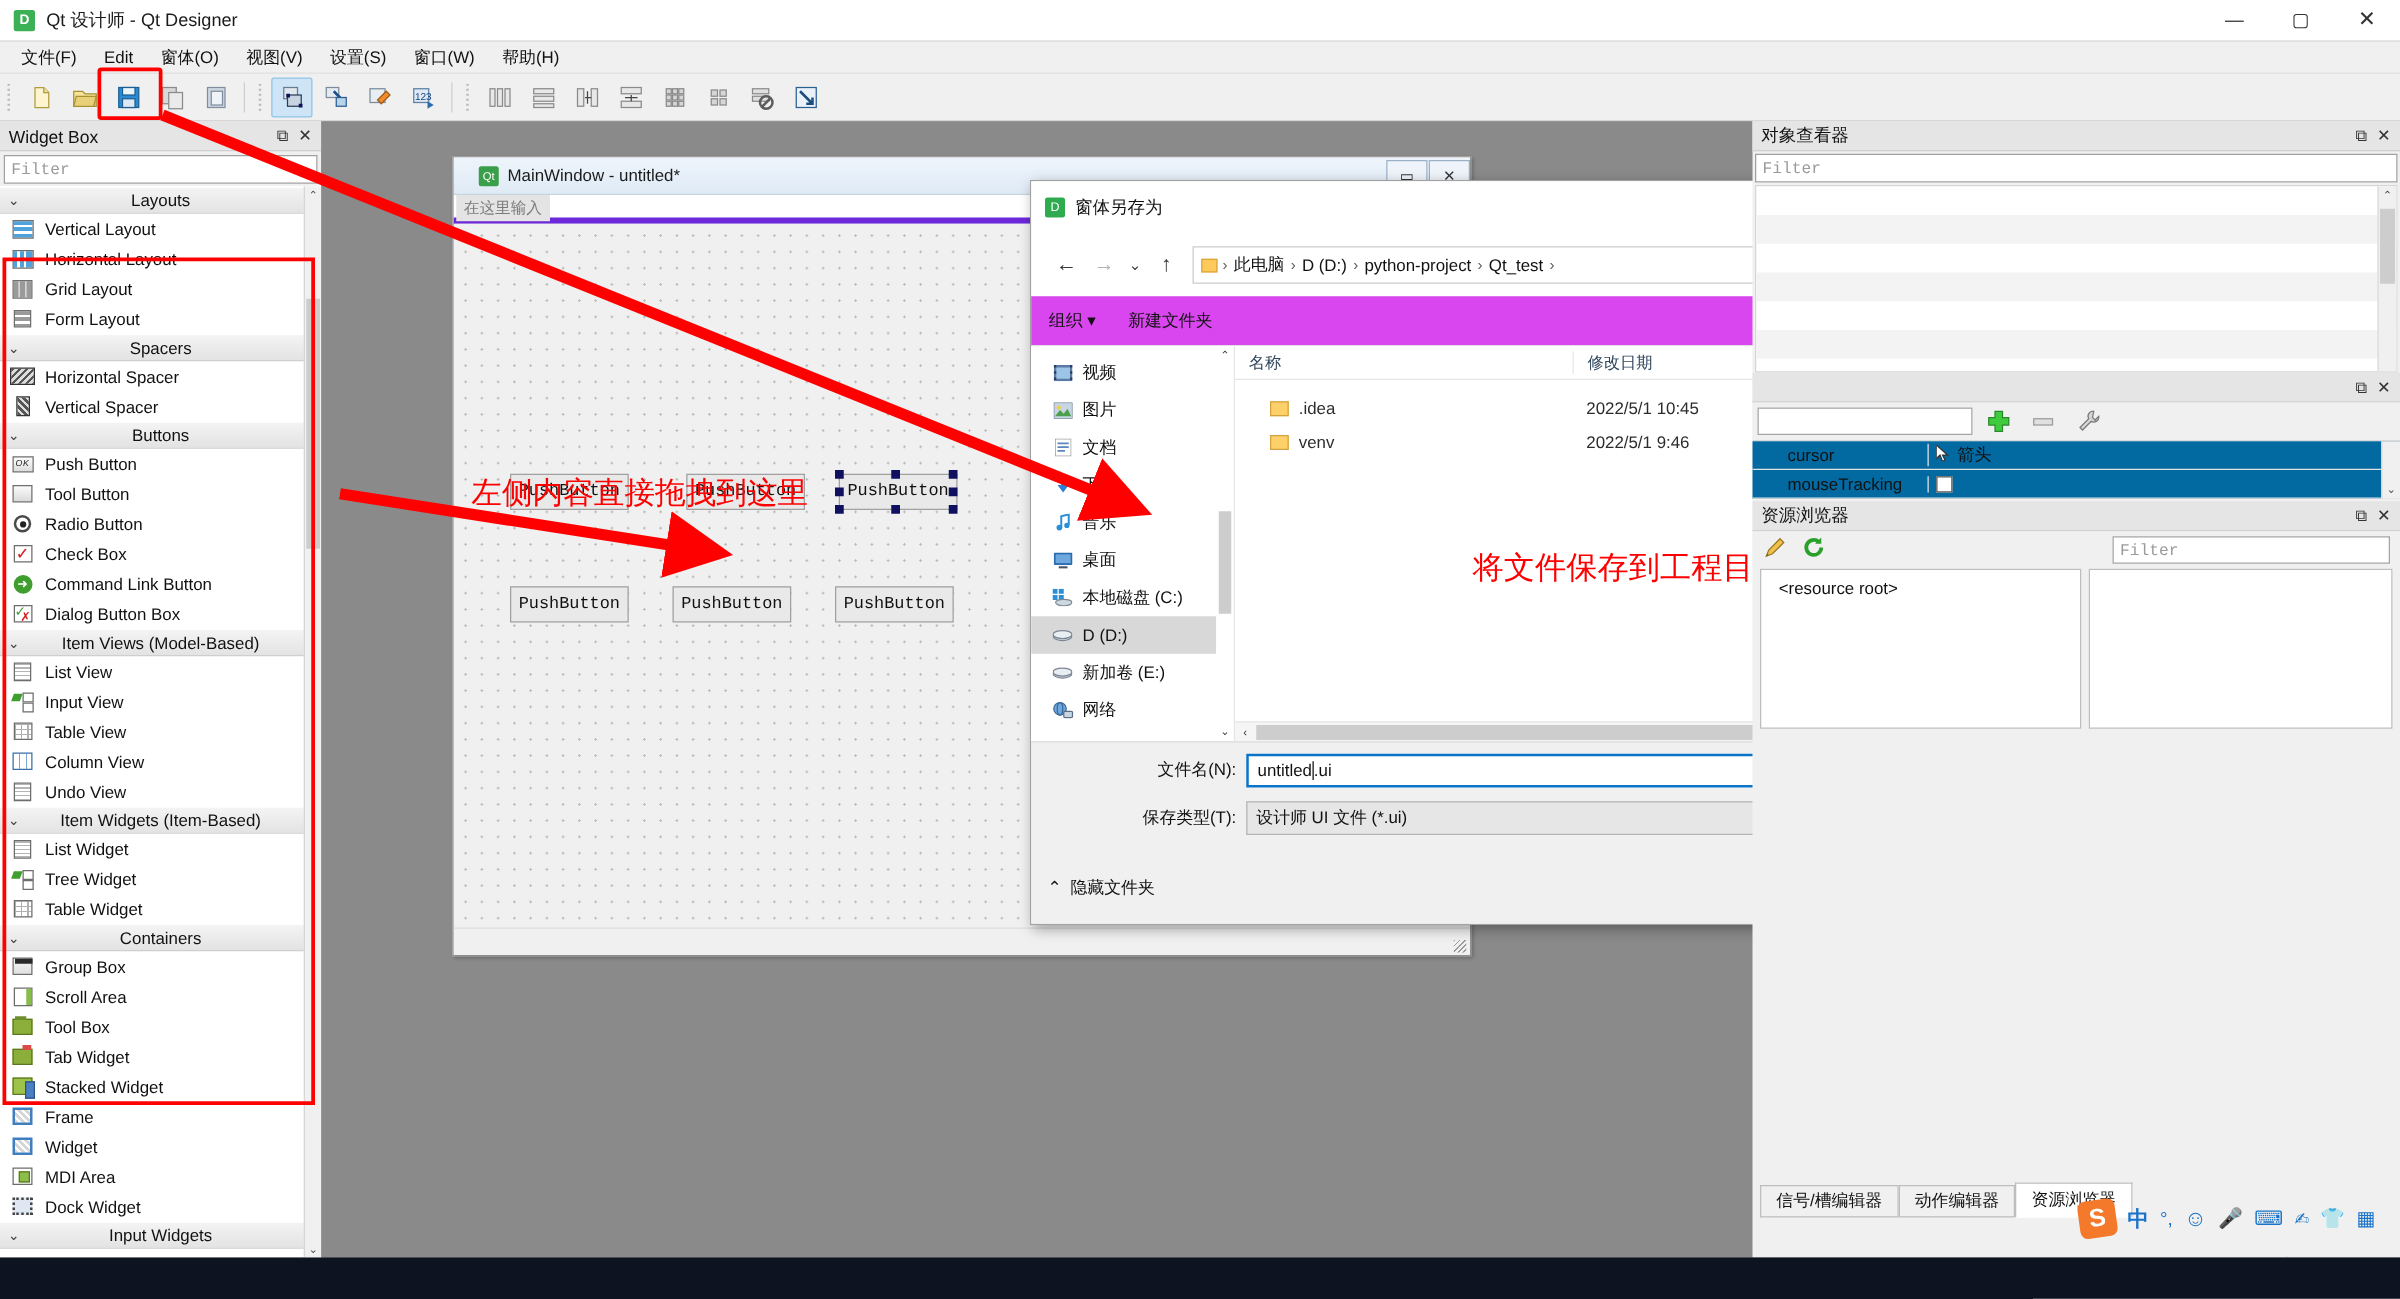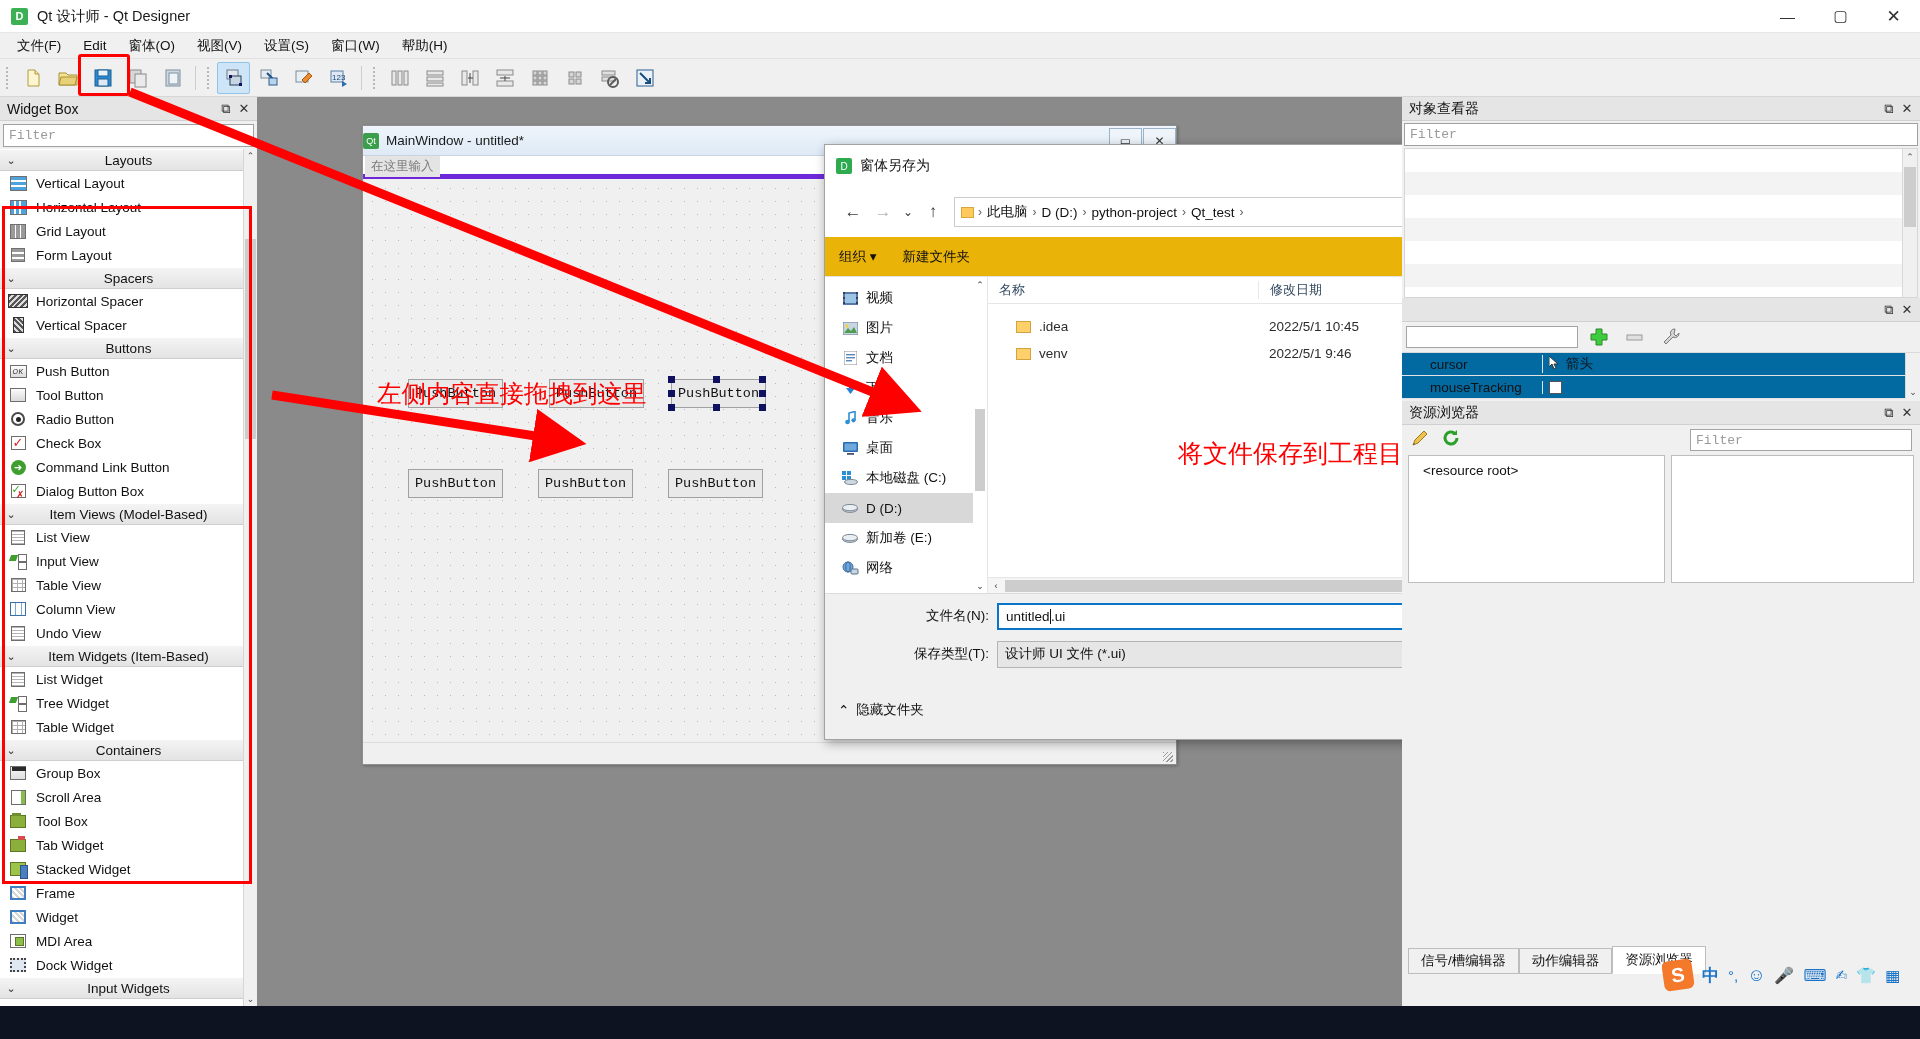--- a/index.html
+++ b/index.html
@@ -151,21 +151,21 @@
     position:absolute; left:257px; top:97px; width:1145px; height:909px;
     background:#8a8a8a;
   }
   
   .mwin{
     position:absolute; left:105px; top:28px; width:815px; height:640px;
     background:#f0f0f0; border:1px solid #8f8f8f; box-shadow:1px 1px 3px rgba(0,0,0,.25);
   }
   .mwin-tb{
     height:30px; background:linear-gradient(to bottom,#eef5fb,#dfeaf6);
-    display:flex;align-items:center;padding-left:0;border-bottom:1px solid #c6d4e2;justify-content:flex-end;
+    display:flex;align-items:center;padding-left:20px;border-bottom:1px solid #c6d4e2;justify-content:flex-end;
   }
   .mwin-ic{width:16px;height:16px;background:#3b9e4b;color:#fff;font-size:9px;
     display:flex;align-items:center;justify-content:center;margin-right:7px;border-radius:2px;}
   .mwin-title{font-size:13.5px;color:#1a1a1a;}
   .mwin-ctrls{margin-left:auto;display:flex;}
   .mwin-ctrls div{width:33px;height:26px;display:flex;align-items:center;justify-content:center;
     border:1px solid #9bb2c9;background:#eef4fa;margin-left:1px;font-size:12px;color:#333;}
   .mwin-menubar{height:23px;background:#fff;border-bottom:5px solid #6d28d9;display:flex;align-items:flex-start;}
   .mwin-menubar .ph{font-size:12.5px;color:#7c7c7c;background:#e4e4e4;padding:2px 6px;margin-left:2px;}
   .mwin-canvas{
@@ -206,21 +206,21 @@
     padding:0 6px;margin-left:6px;min-width:0;}
   .crumb{font-size:13.5px;color:#111;padding:0 4px;white-space:nowrap;}
   .csep{font-size:12px;color:#5c5c5c;padding:0 1px;}
   .fd-folder{width:13px;height:11px;background:#ffca5c;border:1px solid #d8a63a;margin-right:3px;}
   .fd-refresh{width:32px;height:30px;border:1px solid #ccc;border-left:none;display:flex;
     align-items:center;justify-content:center;font-size:15px;color:#333;background:#fff;}
   .fd-search{width:250px;height:30px;border:1px solid #cccccc;background:#fff;display:flex;
     align-items:center;padding:0 8px;margin-left:8px;}
   .fd-search .mag{font-size:13px;color:#4a4a4a;margin-right:8px;}
   .fd-search .ph{font-size:13.5px;color:#3a3a3a;}
-  .fd-tools{height:40px;background:#eab308;display:flex;align-items:center;padding:0 14px;
+  .fd-tools{height:40px;background:#d946ef;display:flex;align-items:center;padding:0 14px;
     border-bottom:1px solid #e2e2e2;}
   .fd-tool{font-size:13.5px;color:#111;margin-right:26px;}
   .fd-viewic{margin-left:auto;font-size:13px;color:#333;display:flex;align-items:center;gap:9px;}
   .fd-help{width:21px;height:21px;border-radius:50%;background:#1073bd;color:#fff;font-size:13px;
     display:flex;align-items:center;justify-content:center;font-weight:bold;}
   .fd-body{position:absolute;left:0;right:0;top:132px;bottom:146px;display:flex;background:#fff;}
   .fd-side{width:148px;background:#fff;padding-top:6px;position:relative;}
   .fd-sitem{height:30px;display:flex;align-items:center;padding-left:14px;font-size:13.5px;color:#111;}
   .fd-sitem.sel{background:#d8d8d8;}
   .fd-sic{width:22px;display:flex;align-items:center;justify-content:center;margin-right:5px;}

